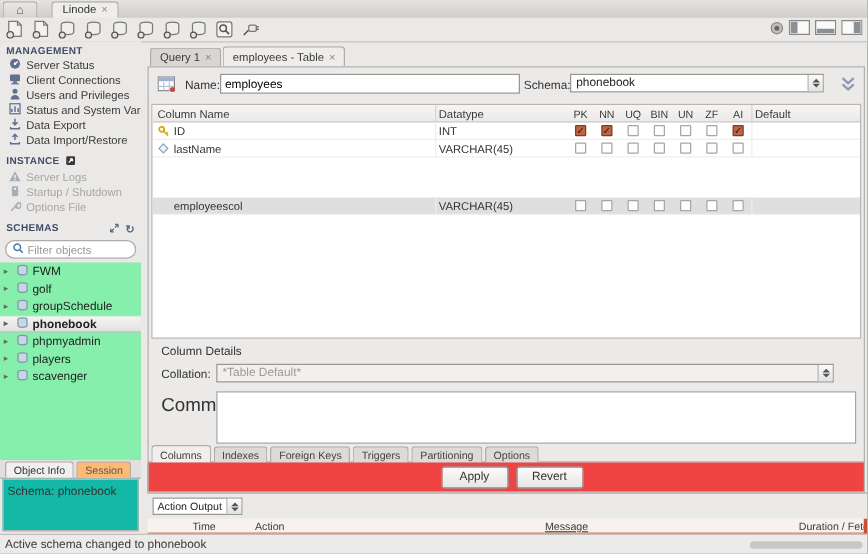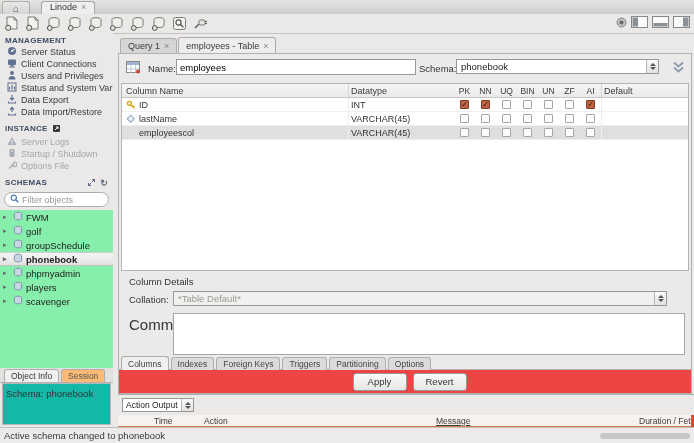--- a/index.html
+++ b/index.html
@@ -87,21 +87,21 @@
   .grow{display:flex;height:13px;border-bottom:1px solid #efefed;align-items:center;}
   .grow.header{background:linear-gradient(#f7f5f3,#eceae8);border-bottom:1px solid #c8c6c4;color:#3a3a3a;}
   .gc{box-sizing:border-box;height:13px;display:flex;align-items:center;overflow:hidden;
       white-space:nowrap;font-size:9px;padding:0 2px;}
   .gc.name{width:226px;padding-left:4px;gap:3px;}
   .gc.type{width:106px;border-left:1px solid #f0eeec;}
   .grow.header .gc.type{border-left:1px solid #d8d6d4;}
   .gc.flag{width:21px;justify-content:center;font-size:8.5px;}
   .gc.def{flex:1;border-left:1px solid #f0eeec;}
   .grow.header .gc.def{border-left:1px solid #d8d6d4;}
-  .grow.selected{background:#e0dfdd;}
+  .grow.selected{background:#e0dfdd;margin-top:32px;}
   .cb{width:9px;height:9px;box-sizing:border-box;border:1px solid #a8a6a4;background:#fdfdfd;
       border-radius:1px;display:flex;align-items:center;justify-content:center;
       font-size:8px;line-height:7px;color:#2e1608;}
   .cb.on{background:#c06345;border-color:#7c3c24;}
   .row-icon{width:10px;display:flex;justify-content:center;}
   
   #details{position:absolute;left:0;top:217px;right:0;height:85px;}
   #details-title{position:absolute;left:10px;top:5px;font-size:9.5px;color:#333;}
   #collation-label{position:absolute;left:10px;top:23px;font-size:9.5px;}
   #collation-dd{left:54px;top:20px;width:494px;height:15px;background:#f1f0ee;}

